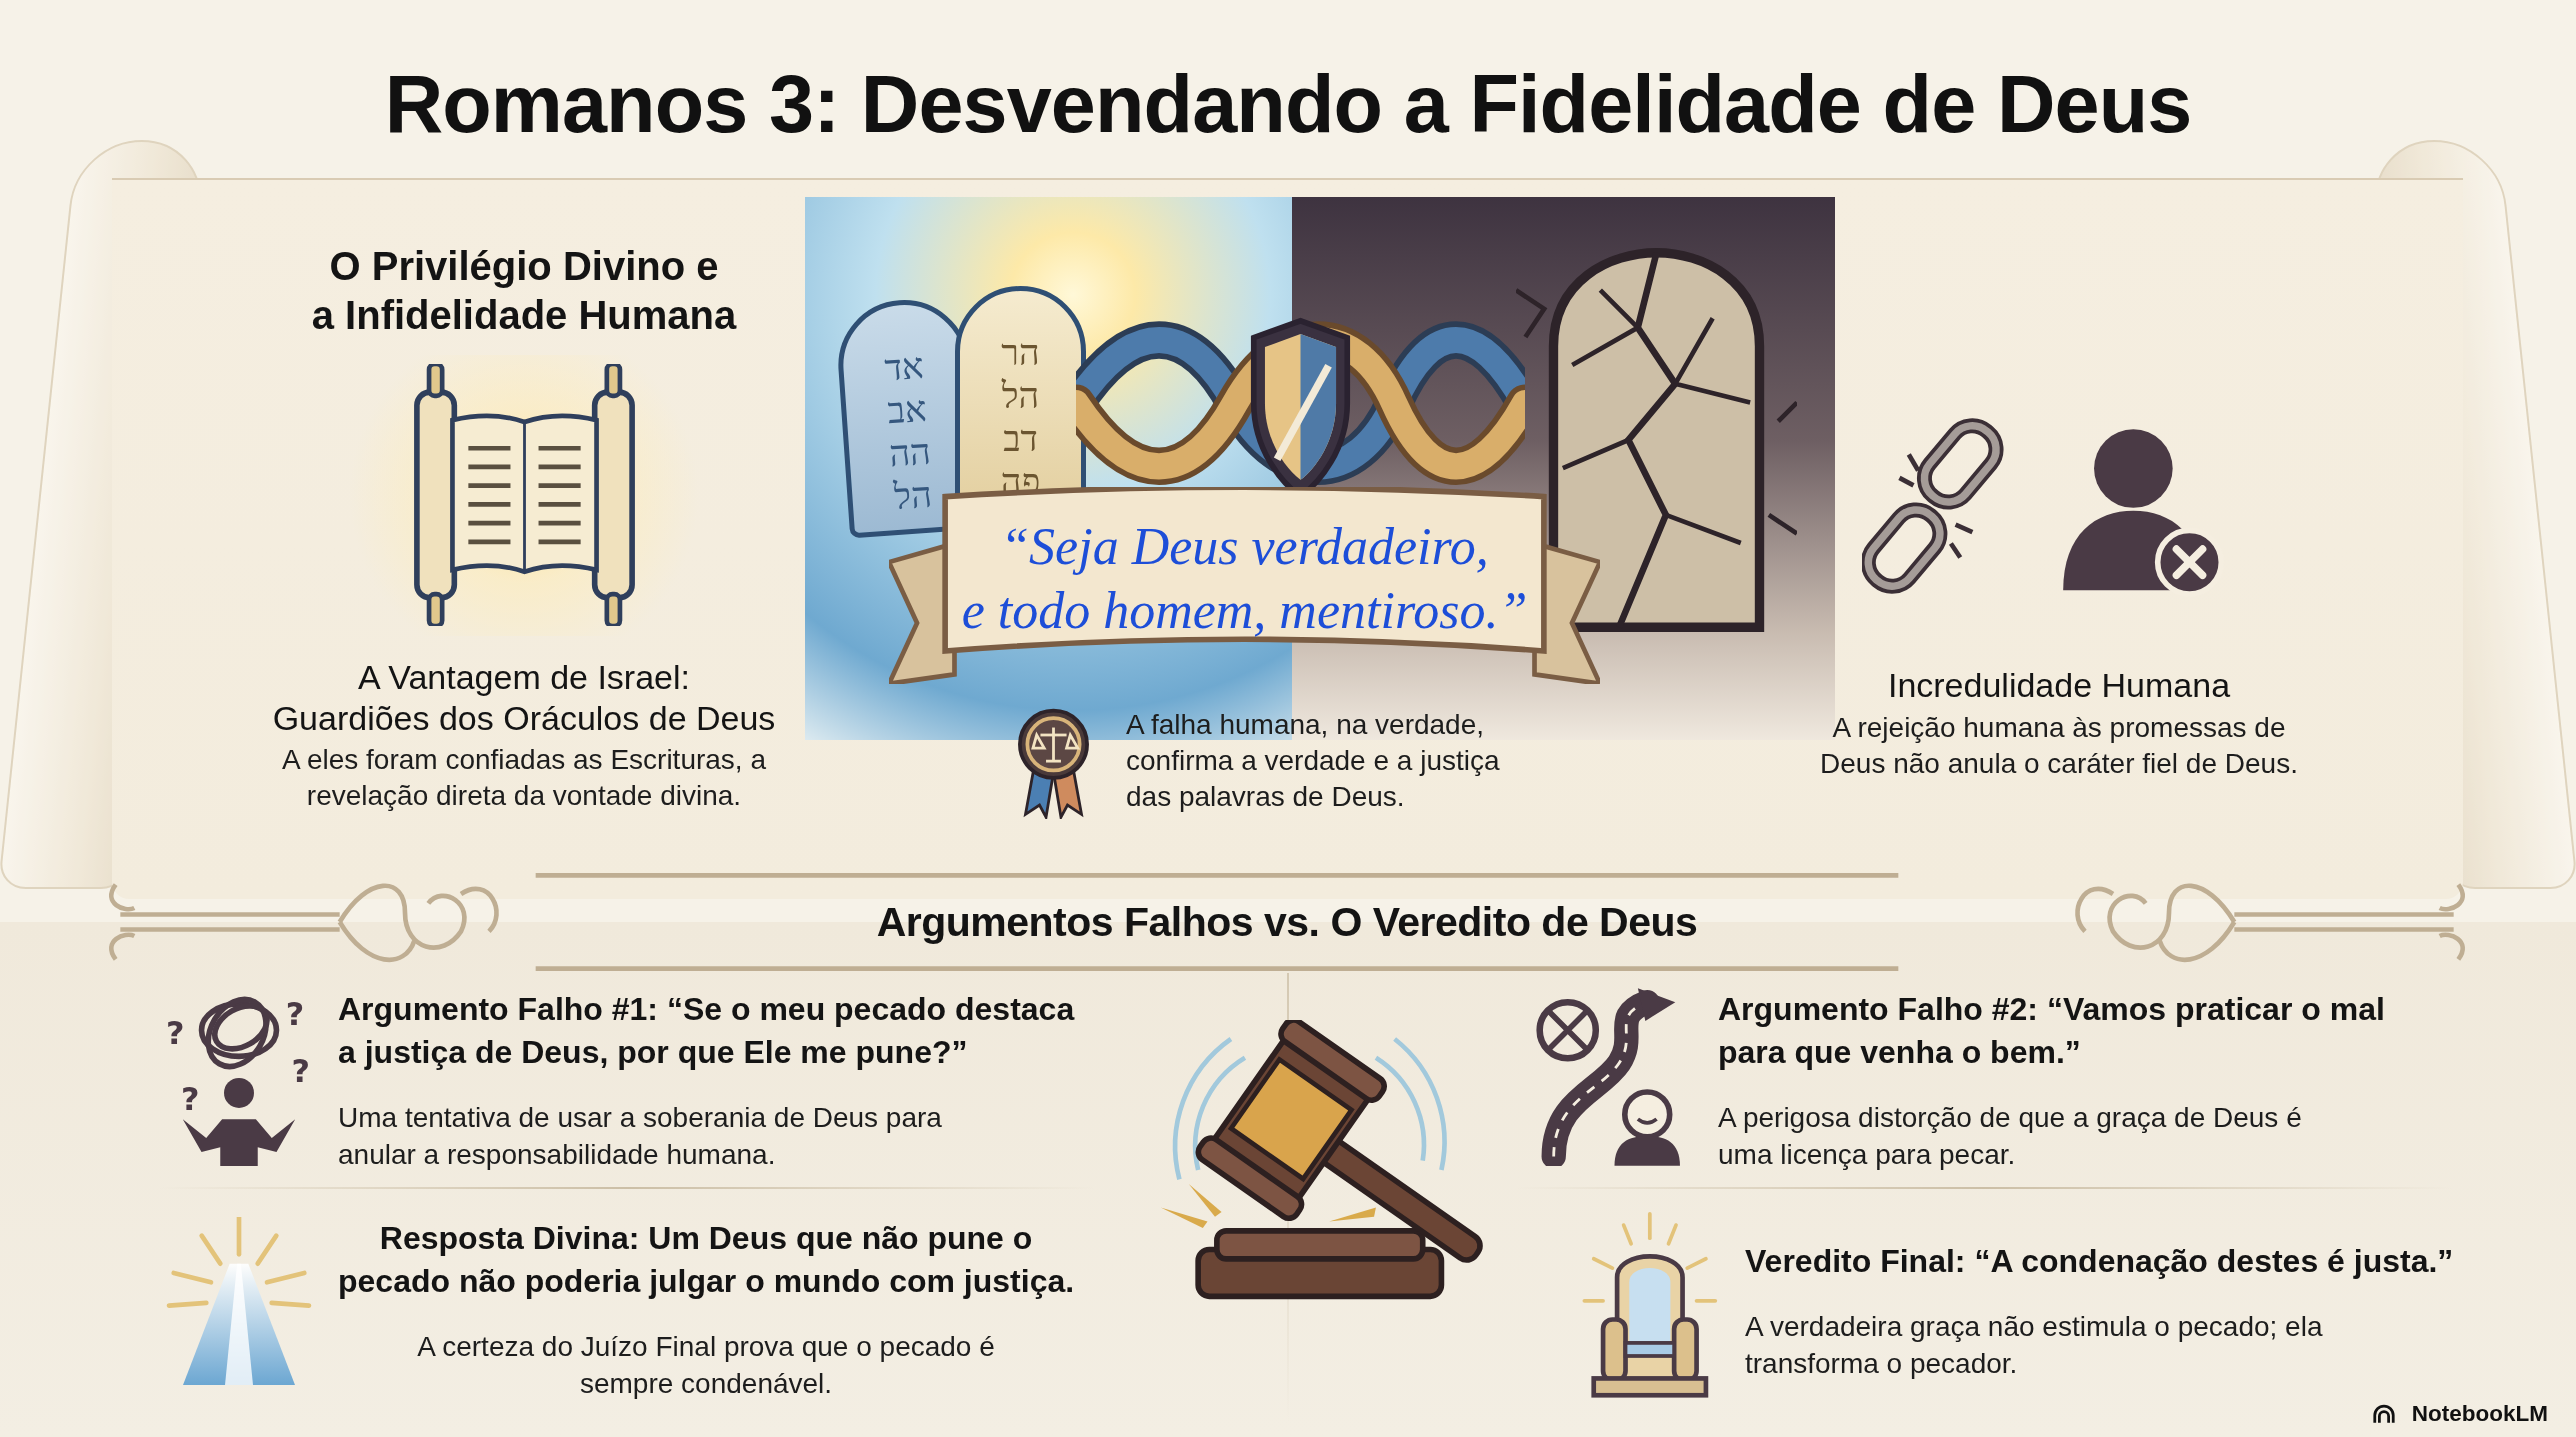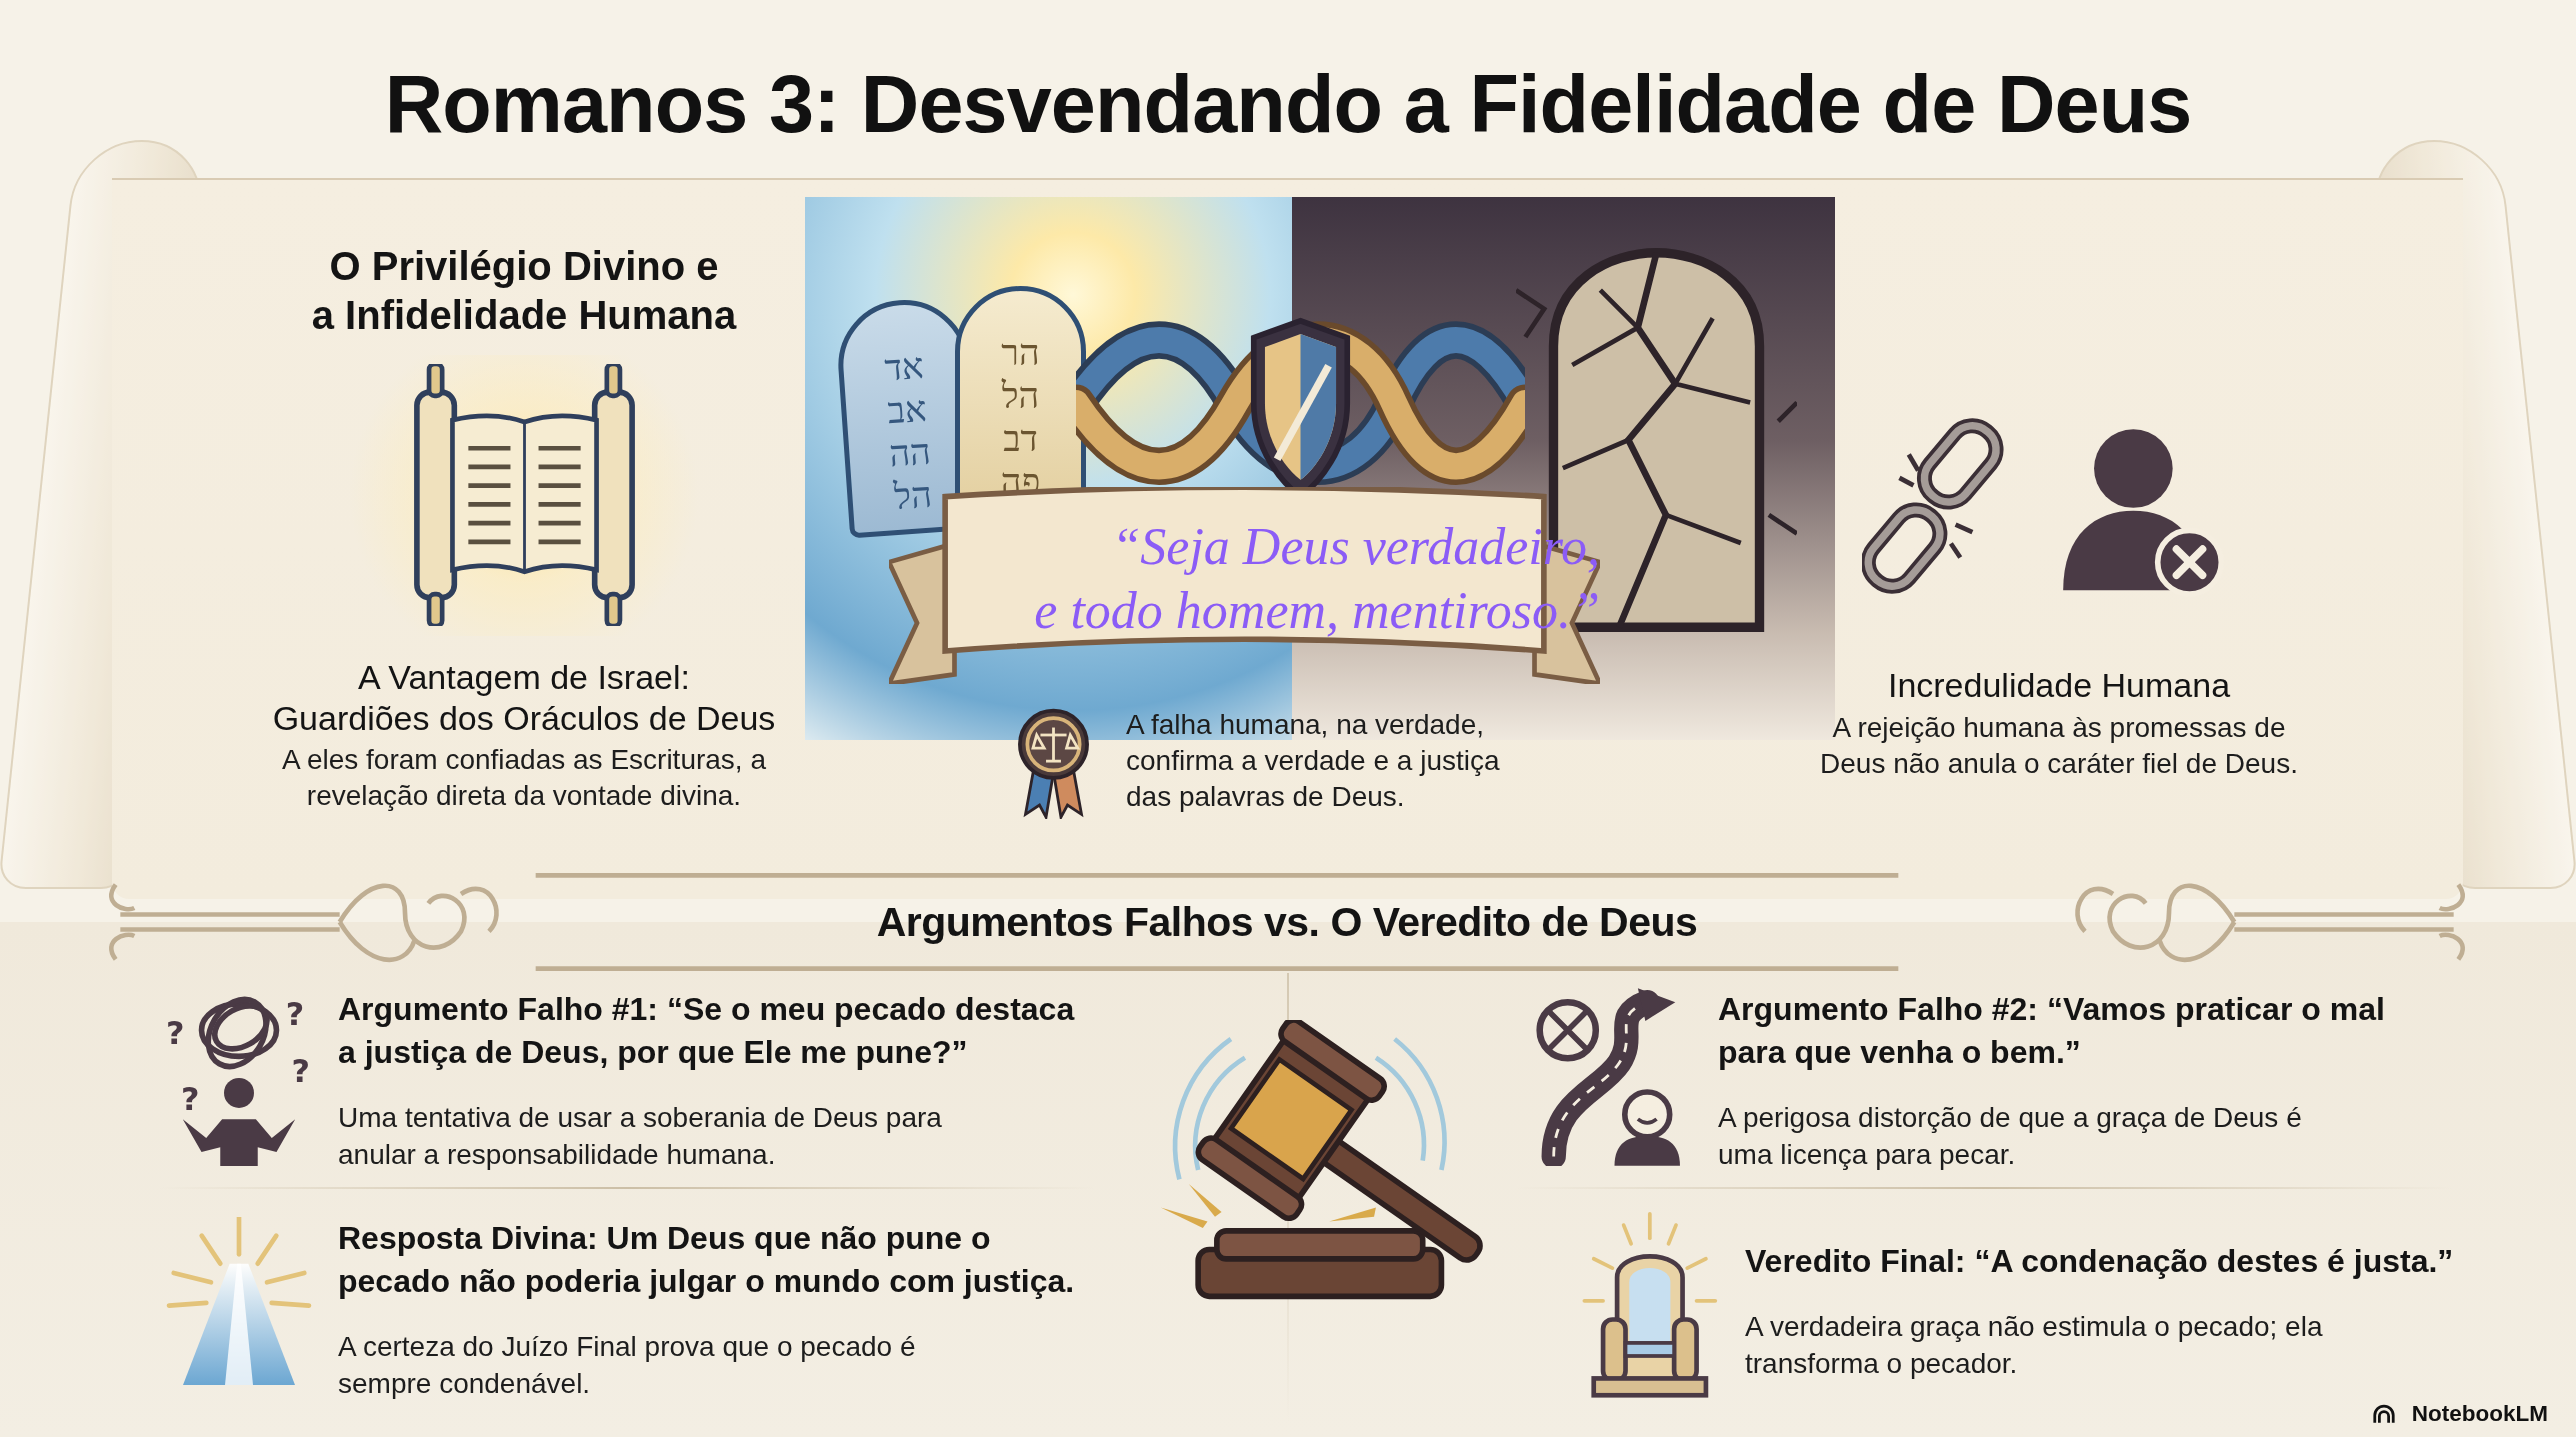--- a/index.html
+++ b/index.html
@@ -65,23 +65,23 @@
 
   .ribbon-svg { position: absolute; left: 271px; top: 103px; }
   .broken-tablet-svg { position: absolute; left: 711px; top: 37px; }
 
   
   .quote-banner {
     position: absolute; left: 889px; top: 487px; width: 711px; height: 187px;
   }
   .quote-banner svg { position: absolute; left: 0; top: 0; }
   .quote-text {
-    position: absolute; left: 0; right: 0; top: 28px; text-align: right;
+    position: absolute; left: 0; right: 0; top: 28px; text-align: center;
     font-family: "Liberation Serif", serif; font-style: italic;
-    font-size: 52px; line-height: 64px; color: #8b5cf6;
+    font-size: 52px; line-height: 64px; color: #1d4ed8;
   }
 
   
   .col { position: absolute; text-align: center; }
   .col-left { left: 215px; top: 242px; width: 618px; }
   .col-right { left: 1750px; top: 403px; width: 618px; }
   .section-title {
     font-weight: 700; font-size: 40px; line-height: 49px; color: #141414;
   }
   .card-title {
@@ -349,21 +349,21 @@
         <div>Argumento Falho #1: “Se o meu pecado destaca</div>
         <div>a justiça de Deus, por que Ele me pune?”</div>
       </div>
       <div class="arg-desc">
         <div>Uma tentativa de usar a soberania de Deus para</div>
         <div>anular a responsabilidade humana.</div>
       </div>
     </div>
   </div>
 
-  <div class="arg-item" style="left:164px; top:1217px;">
+  <div class="arg-item" style="left:164px; top:1217px;text-align:center;">
     <svg class="arg-icon" width="150" height="168" viewBox="0 0 160 180">
       <defs>
         <linearGradient id="beam" x1="0" y1="0" x2="0" y2="1">
           <stop offset="0" stop-color="#ffffff"></stop>
             <stop offset="1" stop-color="#5d9fd0"></stop>
         </linearGradient>
       </defs>
       <g stroke="#e3c37a" stroke-width="5" stroke-linecap="round">
         <line x1="80" y1="0" x2="80" y2="40"></line>
           <line x1="40" y1="20" x2="60" y2="50"></line>

